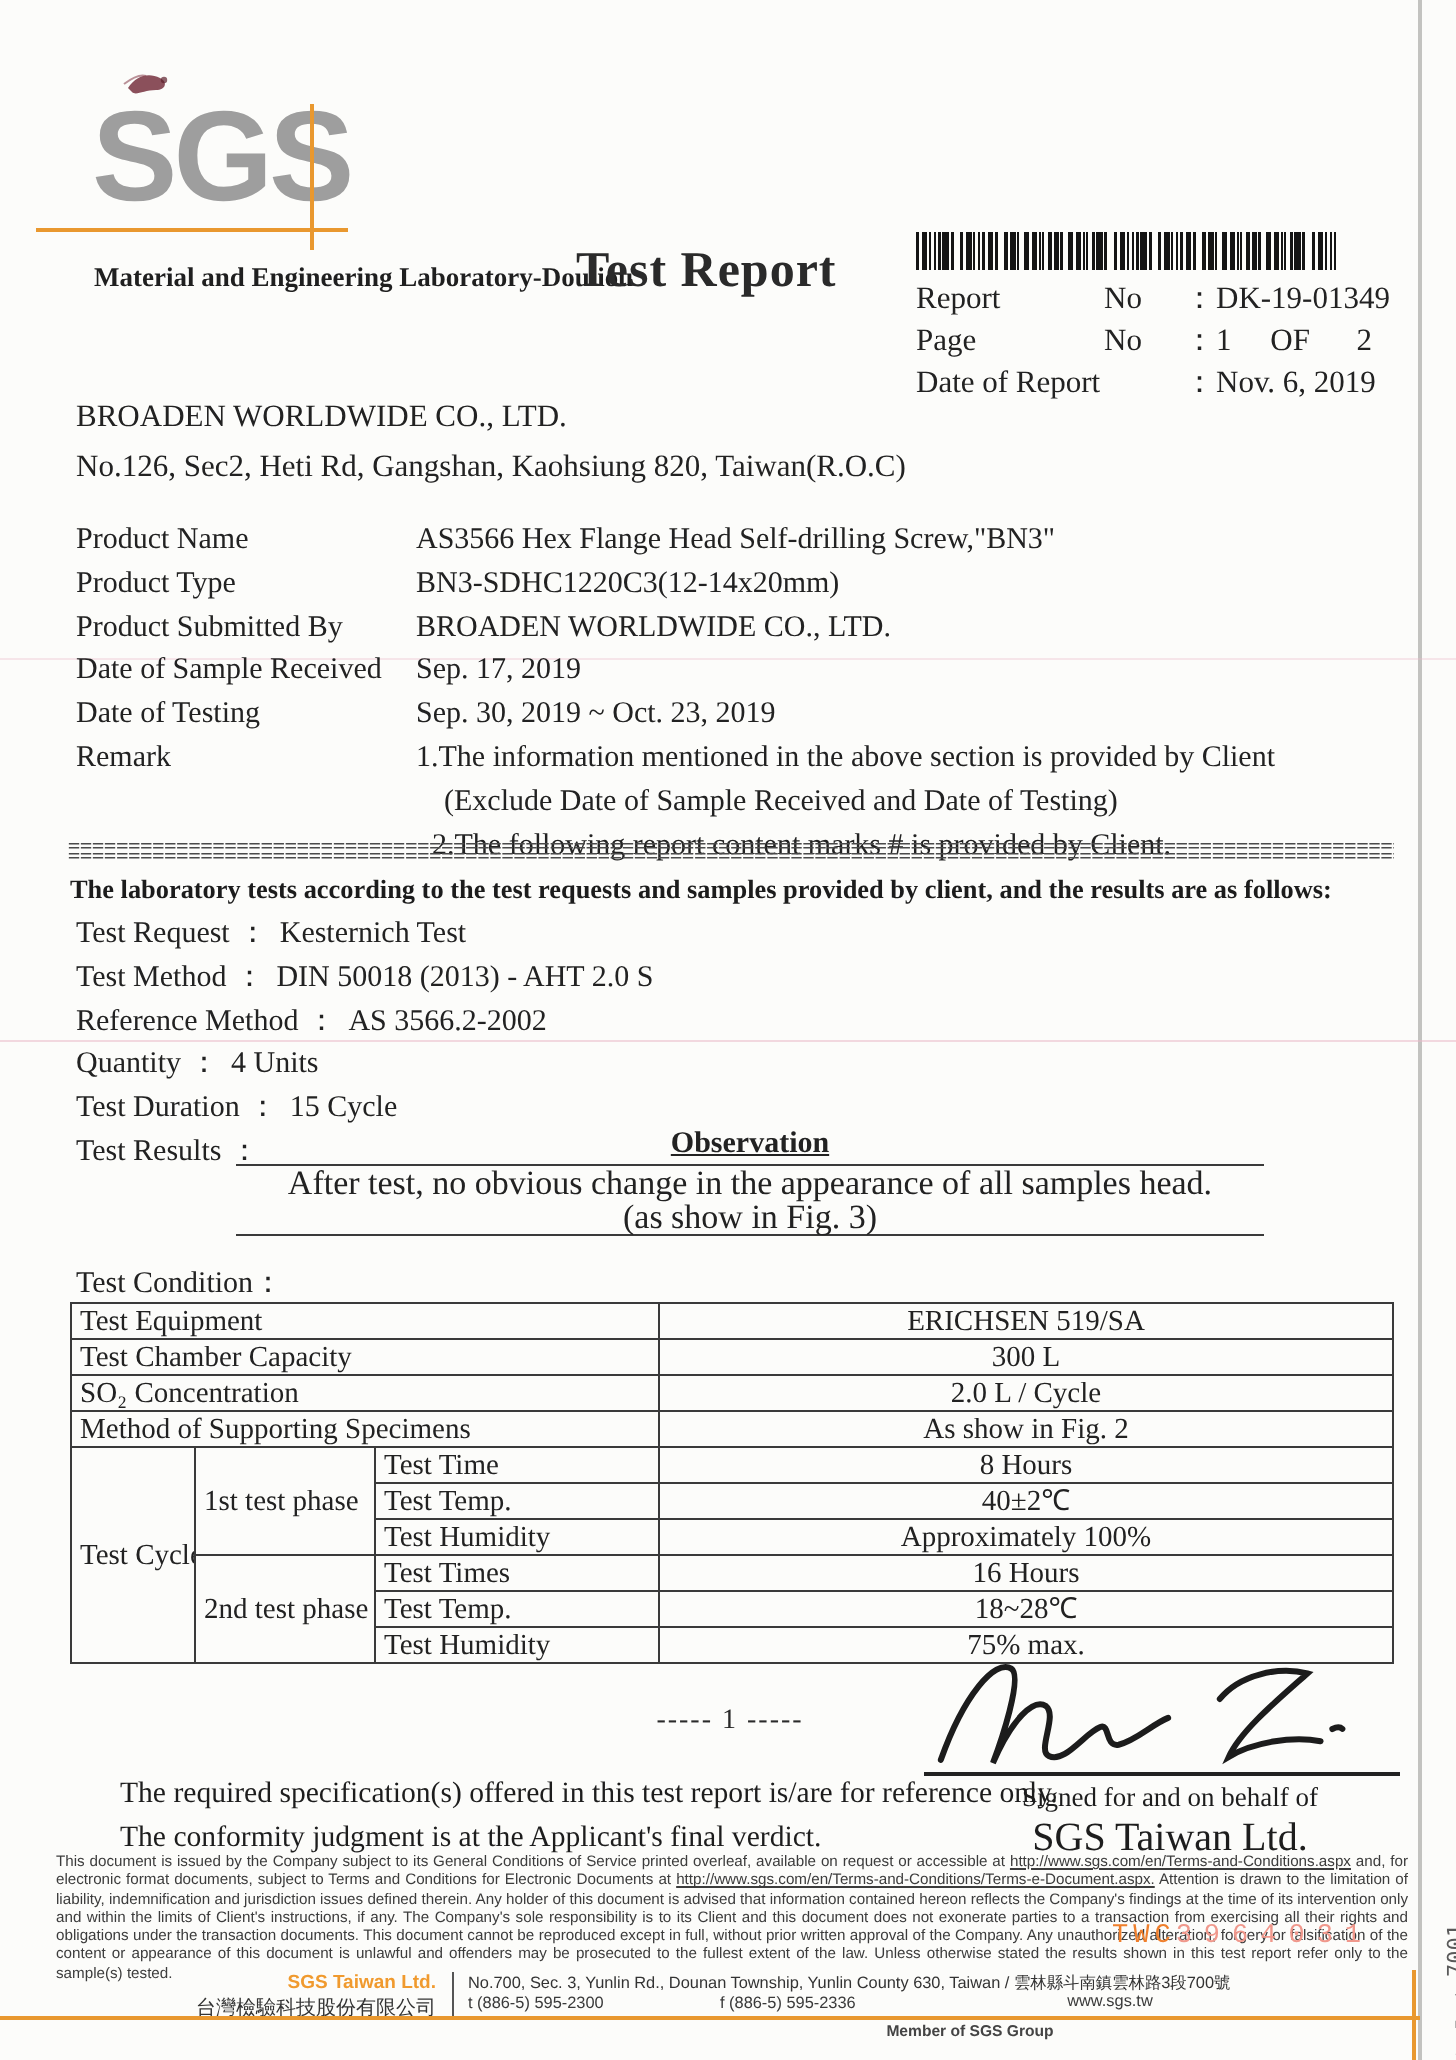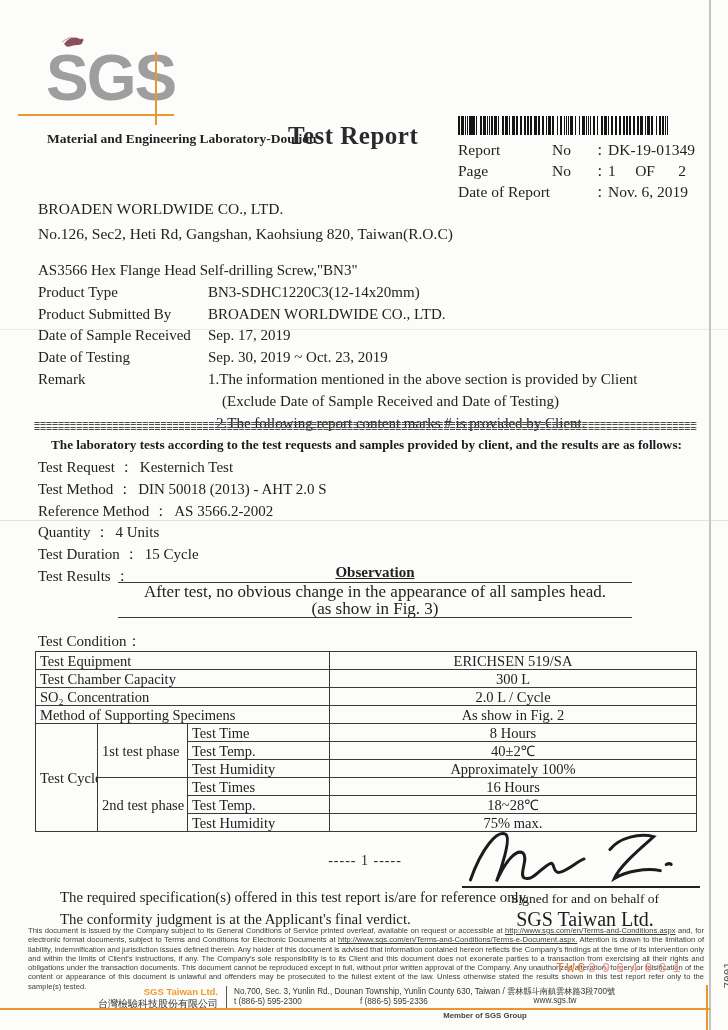--- a/index.html
+++ b/index.html
@@ -35,21 +35,21 @@
   .fields{position:absolute;left:38px;top:260px;width:660px;font-size:15px;line-height:21.8px;color:#222;}
   .f-row{display:flex;}
   .f-label{width:170px;flex:none;}
   .f-value{flex:1;}
   .remark-sub{padding-left:178px;}
   
   .divider{position:absolute;left:34px;top:421px;width:663px;height:12px;overflow:hidden;color:#4a4a4a;
            font-family:"DejaVu Sans Mono",monospace;font-size:10px;line-height:5px;letter-spacing:0;}
   .divider div{white-space:nowrap;}
   
-  .statement{position:absolute;left:35px;top:437px;width:664px;font-size:13.2px;font-weight:700;color:#1c1c1c;margin-left:16px;}
+  .statement{position:absolute;left:35px;top:437px;width:664px;font-size:13.2px;font-weight:700;color:#1c1c1c;}
   .test-info{position:absolute;left:38px;top:457px;font-size:15px;line-height:21.8px;color:#222;}
   .ti-row{display:flex;}
   .ti-colon{padding:0 6px 0 4px;}
   
   .observation{position:absolute;left:118px;top:563px;width:514px;text-align:center;color:#222;}
   .obs-title{font-size:15px;font-weight:700;text-decoration:underline;line-height:19px;}
   .obs-rule{border:none;border-top:1.4px solid #3a3a3a;margin:0;}
   .obs-line{font-size:17px;line-height:17px;}
   
   .cond-heading{position:absolute;left:38px;top:632px;font-size:15px;color:#222;}
@@ -137,20 +137,21 @@
     </div>
   </div>
 
   <div class="company">
     <div>BROADEN WORLDWIDE CO., LTD.</div>
     <div>No.126, Sec2, Heti Rd, Gangshan, Kaohsiung 820, Taiwan(R.O.C)</div>
   </div>
 
   <div class="fields">
     <div class="f-row">
+      <span class="f-label">Product Name</span>
       <span class="f-value">AS3566 Hex Flange Head Self-drilling Screw,"BN3"</span>
     </div>
     <div class="f-row">
       <span class="f-label">Product Type</span>
       <span class="f-value">BN3-SDHC1220C3(12-14x20mm)</span>
     </div>
     <div class="f-row">
       <span class="f-label">Product Submitted By</span>
       <span class="f-value">BROADEN WORLDWIDE CO., LTD.</span>
     </div>

